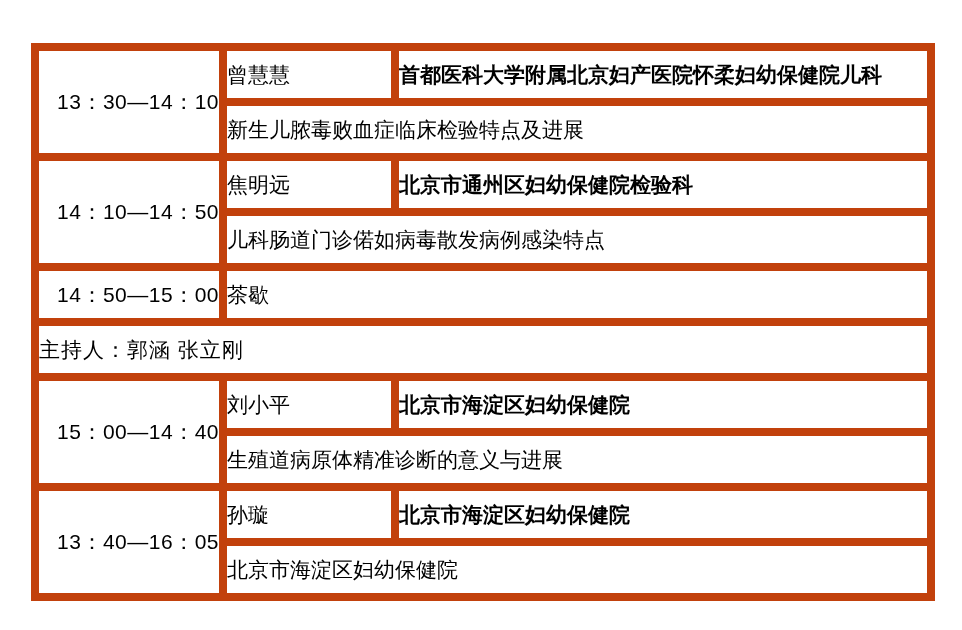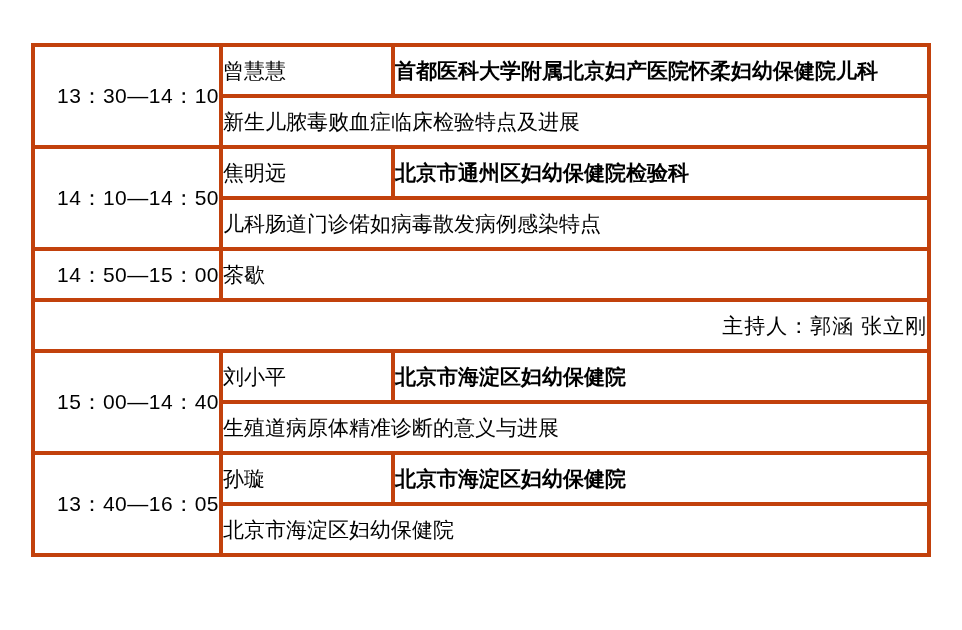--- a/index.html
+++ b/index.html
@@ -26,21 +26,21 @@
     top: 43px;
     width: 900px;
   }
   table.schedule {
     border-collapse: collapse;
     table-layout: fixed;
     width: 900px;
     border: 2px solid #000;
   }
   table.schedule td {
-    border: 4px solid #c2410c;
+    border: 8px solid #c2410c;
     padding: 0;
     vertical-align: middle;
   }
   .col-time { width: 188px; }
   .col-name { width: 172px; }
   .col-org  { width: 536px; }
 
   .cell-time {
     text-align: right;
     font-size: 21px;
@@ -67,21 +67,21 @@
     line-height: 1.3;
     white-space: nowrap;
     border-radius: 6px;
   }
   .cell-break {
     font-size: 21px;
     padding: 10px 0 10px 14px;
     line-height: 1.3;
   }
   .cell-host {
-    text-align: right;
+    text-align: left;
     font-size: 21px;
     padding: 12px 0 12px 0;
     line-height: 1.3;
     letter-spacing: 1px;
   }
   .row-h { height: 47px; }
 </style>
 </head>
 <body>
 

